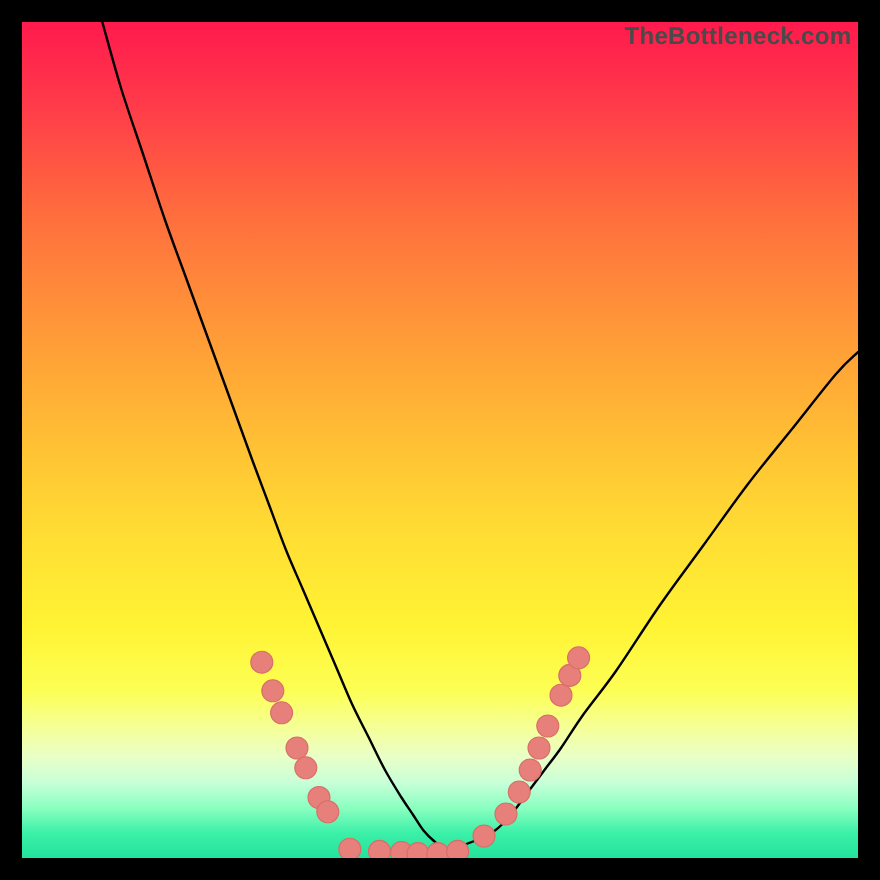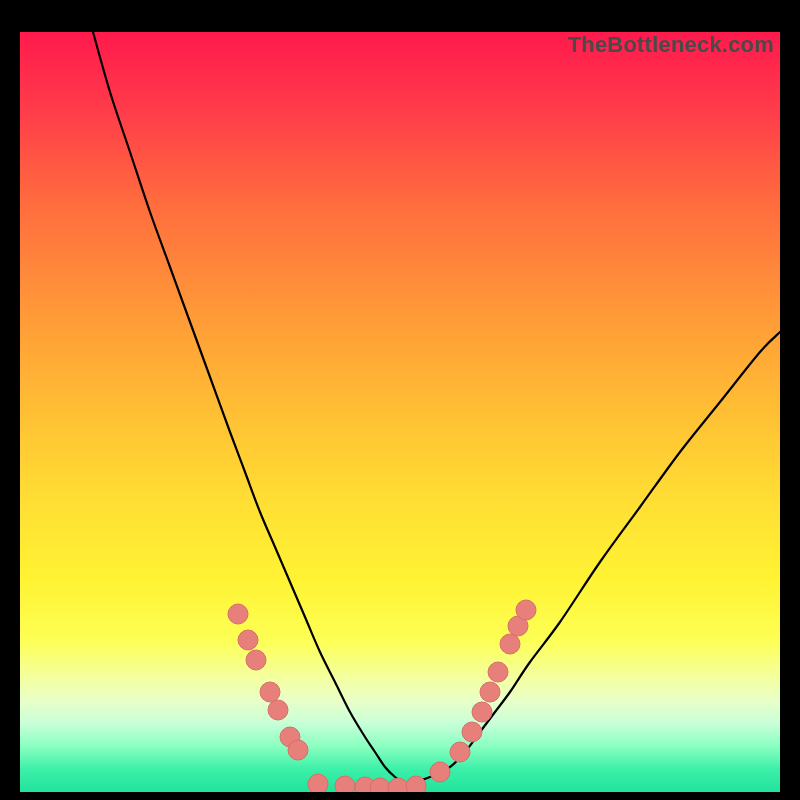--- a/index.html
+++ b/index.html
@@ -7,21 +7,21 @@
     padding: 0;
     width: 800px;
     height: 800px;
     background: #000;
     overflow: hidden;
     font-family: Arial, Helvetica, sans-serif;
   }
   .frame {
     position: absolute;
     left: 20px;
-    top: 32px;
+    top: 20px;
     width: 760px;
     height: 760px;
     background: #000;
   }
   .gradient {
     position: absolute;
     left: 0;
     top: 0;
     width: 760px;
     height: 760px;

